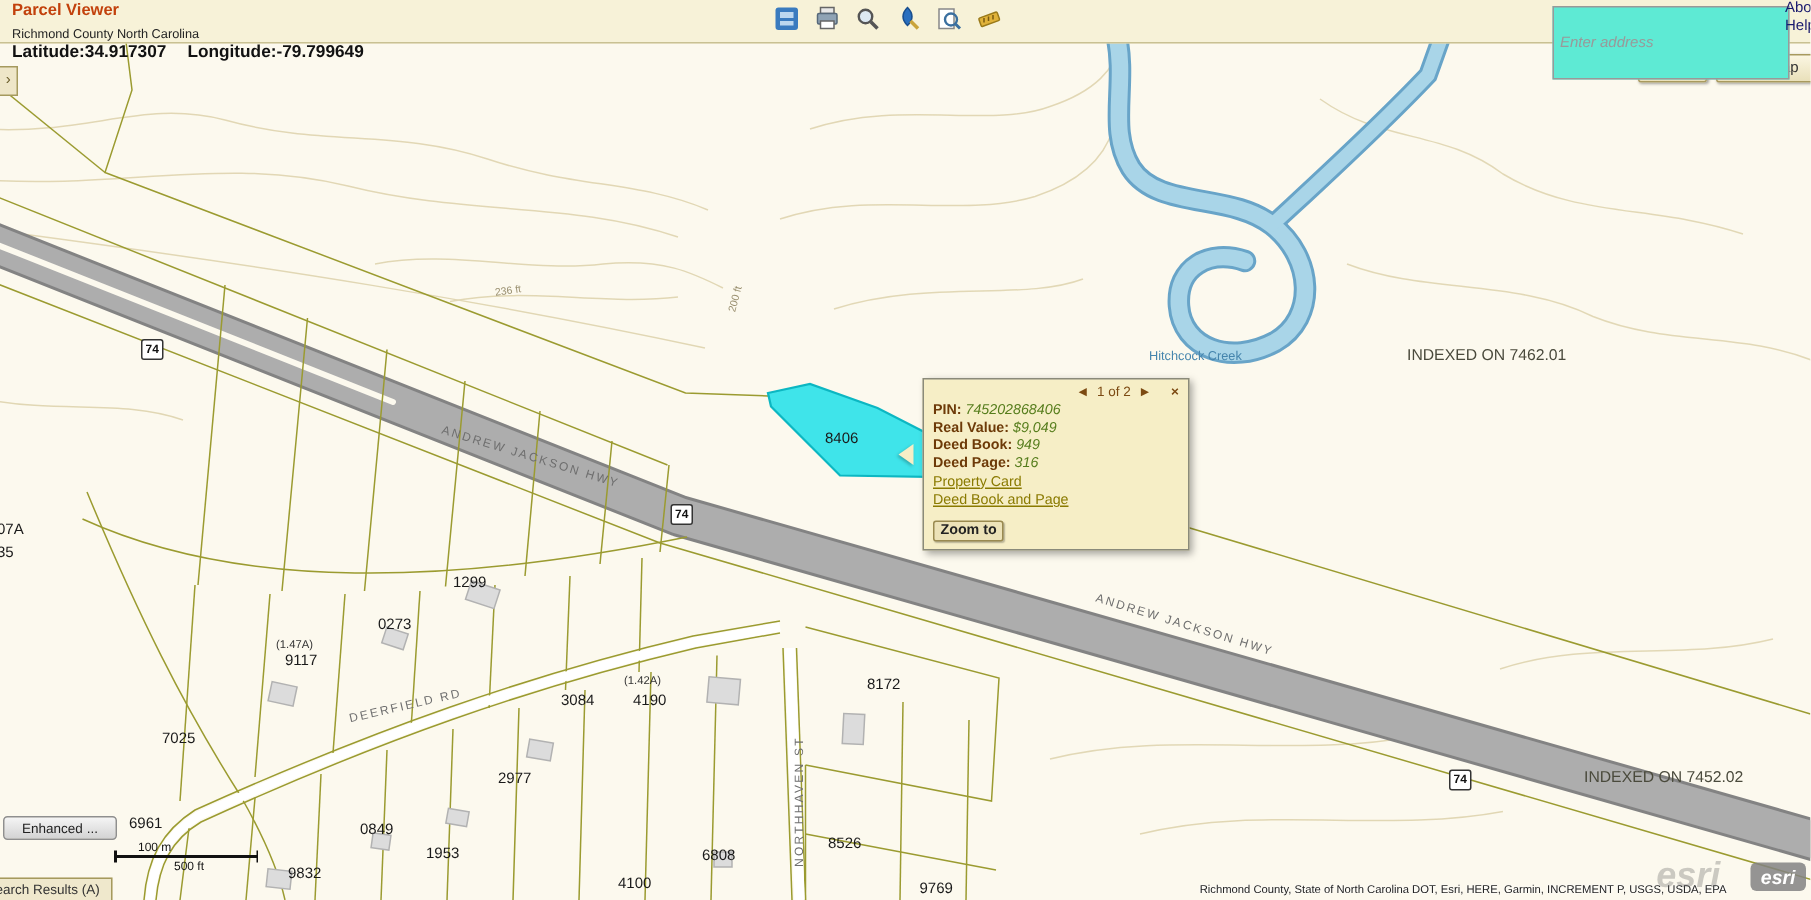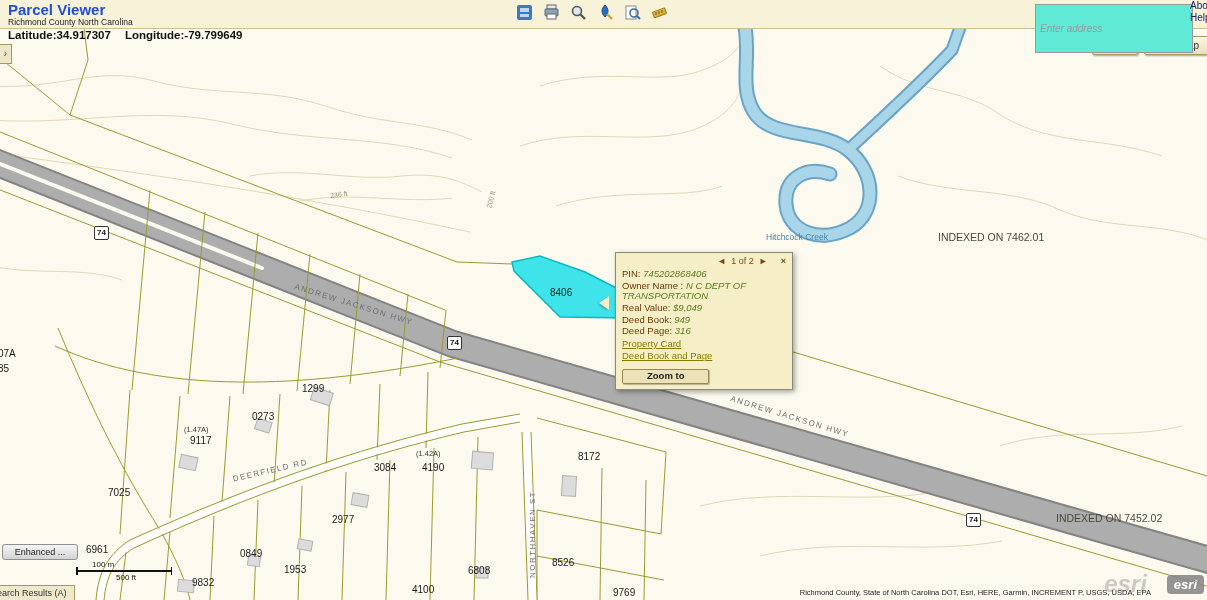--- a/index.html
+++ b/index.html
@@ -1,21 +1,21 @@
 <!DOCTYPE html>
 <html><head>
 <meta charset="utf-8">
 <style>
   html,body{margin:0;padding:0;}
   body{width:1207px;height:600px;overflow:hidden;position:relative;
        font-family:"Liberation Sans","DejaVu Sans",sans-serif;background:#fcf9ee;}
   
   #header{position:absolute;left:0;top:0;width:1207px;height:28px;
           background:#f7f2d8;border-bottom:1px solid #c9c193;z-index:40;}
-  #app-title{position:absolute;left:8px;top:1px;font-size:15px;font-weight:bold;color:#1d4ed8;}
+  #app-title{position:absolute;left:8px;top:1px;font-size:11px;font-weight:bold;color:#c2410c;}
   #app-subtitle{position:absolute;left:8px;top:17px;font-size:8.5px;color:#222;}
   #toolbar{position:absolute;left:514px;top:2px;display:flex;gap:6px;}
   .tool{width:21px;height:21px;border:1px solid transparent;border-radius:3px;
         display:flex;align-items:center;justify-content:center;cursor:pointer;background:transparent;padding:0;}
   #address-input{position:absolute;left:1035px;top:4px;width:148px;height:15px;
         border:1px solid #999;font-size:10px;padding:16px 4px;color:#333;background:#5eead4;}
   #address-input::placeholder{color:#999;font-style:italic;}
   #corner-links{position:absolute;left:1190px;top:0;width:40px;font-size:10px;color:#1a1a6e;line-height:12px;z-index:41;}
   #corner-links div{cursor:pointer;}
   
@@ -44,24 +44,24 @@
          border:1px solid #8a8a7a;box-shadow:2px 2px 5px rgba(0,0,0,.35);
          padding:3px 6px 5px 6px;font-size:9.5px;line-height:1.12;z-index:20;box-sizing:border-box;}
   #popup-tip{position:absolute;left:599px;top:296px;width:0;height:0;z-index:21;
          border-top:7px solid transparent;border-bottom:7px solid transparent;border-right:10px solid #f6eec6;
          filter:drop-shadow(-1px 1px 1px rgba(0,0,0,.25));}
   #popup-head{display:flex;justify-content:flex-end;align-items:center;gap:5px;
          color:#7c4a12;font-size:9px;margin-bottom:3px;}
   #popup-head .nav{cursor:pointer;}
   #popup-close{margin-left:8px;font-weight:bold;cursor:pointer;}
   .pf{margin:1px 0;}
-  .pl{font-weight:normal;color:#6d3a08;}
+  .pl{font-weight:bold;color:#6d3a08;}
   .pv{font-style:italic;color:#567d1c;}
   .plink{color:#8a7a00;text-decoration:underline;cursor:pointer;margin:2px 0;}
-  #zoom-to{display:inline-block;margin-top:5px;padding:1px 24px;background:#ece2b8;
+  #zoom-to{display:inline-block;margin-top:5px;padding:1px 4px;background:#ece2b8;
            border:1px solid #9a8a50;border-radius:2px;font-size:9.5px;font-weight:bold;color:#222;
            box-shadow:1px 1px 1px rgba(0,0,0,.25);cursor:pointer;}
   
   #enhanced-btn{position:absolute;left:2px;top:544px;width:76px;height:16px;
         background:linear-gradient(#f5f5f5,#d3d3d3);border:1px solid #8f8f8f;border-radius:3px;
         font-size:9px;color:#222;text-align:center;line-height:15px;cursor:pointer;z-index:25;box-sizing:border-box;}
   #search-tab{position:absolute;left:-17px;top:585px;height:15px;padding:1px 7px;background:#efe8cc;
         border:1px solid #a59a5e;font-size:9px;color:#333;line-height:13px;cursor:pointer;z-index:25;white-space:nowrap;}
   #scalebar{position:absolute;left:76px;top:560px;width:96px;z-index:25;color:#111;}
   #scalebar .sm{font-size:8px;margin-left:16px;}
@@ -280,21 +280,20 @@
 
 <div id="popup-tip"></div>
 <div id="popup">
   <div id="popup-head">
     <span class="nav">◄</span>
     <span>1 of 2</span>
     <span class="nav">►</span>
     <span id="popup-close">×</span>
   </div>
   <div class="pf"><span class="pl">PIN:</span> <span class="pv">745202868406</span></div>
-  <div class="pf"><span class="pl">Owner Name :</span> <span class="pv">N C DEPT OF TRANSPORTATION</span></div>
   <div class="pf"><span class="pl">Real Value:</span> <span class="pv">$9,049</span></div>
   <div class="pf"><span class="pl">Deed Book:</span> <span class="pv">949</span></div>
   <div class="pf"><span class="pl">Deed Page:</span> <span class="pv">316</span></div>
   <div class="plink">Property Card</div>
   <div class="plink">Deed Book and Page</div>
   <div id="zoom-to">Zoom to</div>
 </div>
 
 <div id="enhanced-btn">Enhanced ...</div>
 <div id="search-tab">Search Results (A)</div>

